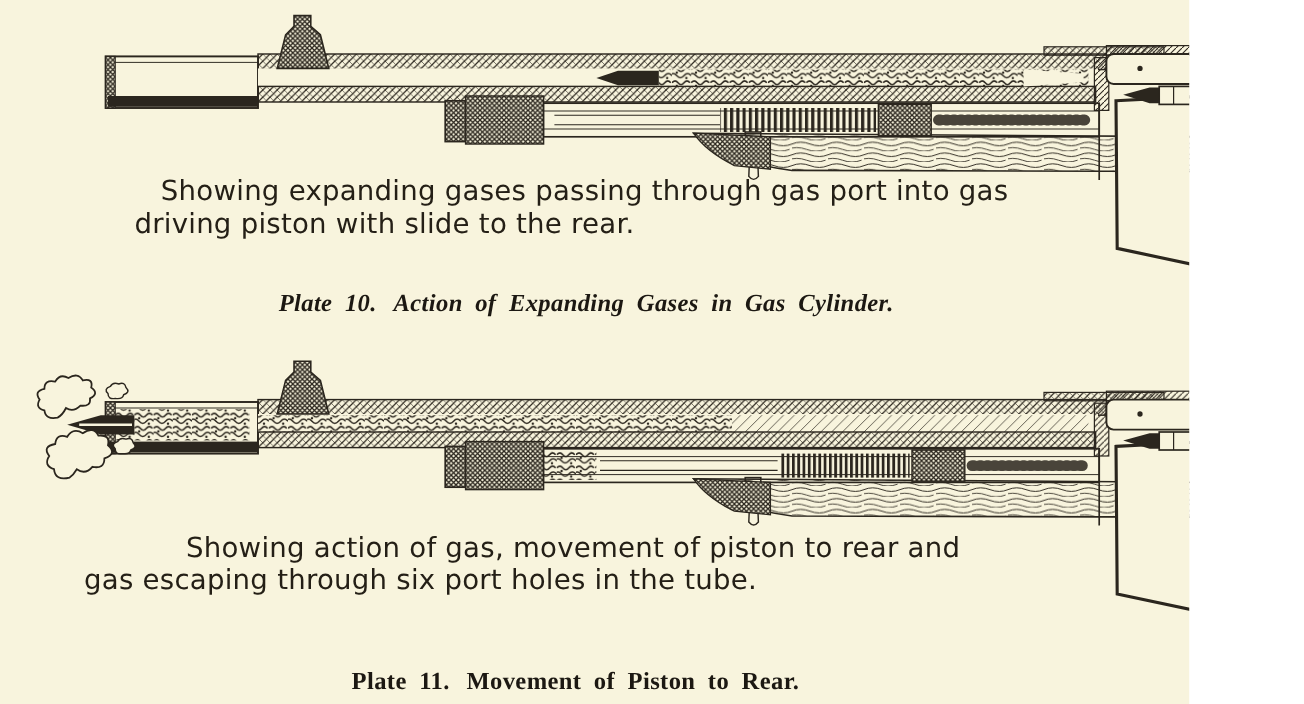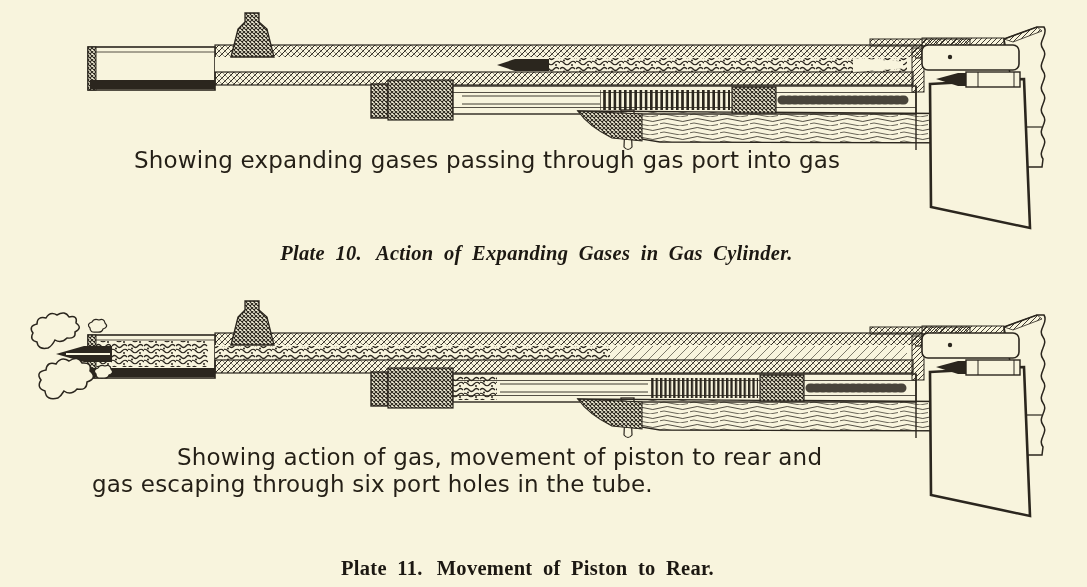--- a/index.html
+++ b/index.html
@@ -1,31 +1,31 @@
 <!DOCTYPE html>
 <html><head>
 <meta charset="utf-8">
 <style>
   html,body { margin:0; padding:0; }
   .page {
-    position:relative; width:1087px; height:587px;
+    position:relative; width:991px; height:587px;
     background:#f8f4dd; overflow:hidden;
     font-family:"DejaVu Sans", sans-serif;
   }
   svg.diagram { position:absolute; left:0; display:block; }
   .d10 { top:0; }
   .d11 { top:288px; }
 
   .caption {
     position:absolute; color:#241f16; font-size:23px;
     letter-spacing:0.2px; white-space:nowrap;
   }
   .cap10 { left:112px; top:147px; line-height:26.5px; }
   .cap10 .line-0 { padding-left:22px; }
-  .cap11 { left:92px;  top:444px; line-height:27px; }
+  .cap11 { left:70px;  top:444px; line-height:27px; }
   .cap11 .line-0 { padding-left:85px; }
 
   .plate-title {
     position:absolute; width:100%; box-sizing:border-box; text-align:center;
     font-family:"Liberation Serif", serif; font-weight:bold;
     font-size:20.5px; color:#1c1812; word-spacing:5px; letter-spacing:0.3px;
     white-space:nowrap;
   }
   .t10 { top:242px; padding-right:14px;font-style:italic; }
   .t11 { top:521px; padding-right:32px;margin-top:36px; }
@@ -136,20 +136,21 @@
         <line x1="462" y1="104" x2="600" y2="104" stroke-width="0.9"></line>
         <rect x="600" y="90" width="130" height="20" fill="url(#p-coil)" stroke="none"></rect>
         <rect x="732" y="87" width="44" height="26" fill="url(#p-dense)" stroke-width="1.2"></rect>
         <line x1="782" y1="100" x2="906" y2="100" stroke-width="9" stroke-dasharray="2 4" stroke-linecap="round" opacity="0.85"></line>
       </g>
     </g>
   </svg>
 
   <div class="caption cap10">
     <div class="line-0">Showing expanding gases passing through gas port into gas</div>
+    <div class="line-2">driving piston with slide to the rear.</div>
   </div>
   <div class="plate-title t10">
     <span class="lbl">Plate 10.</span><span>Action of Expanding Gases in Gas Cylinder.</span>
   </div>
 
   <svg class="diagram d11" width="1087" height="245" viewBox="0 0 1087 245">
     <g>
       <use href="#rifle-base" xlink:href="#rifle-base"></use>
 
       <g>

